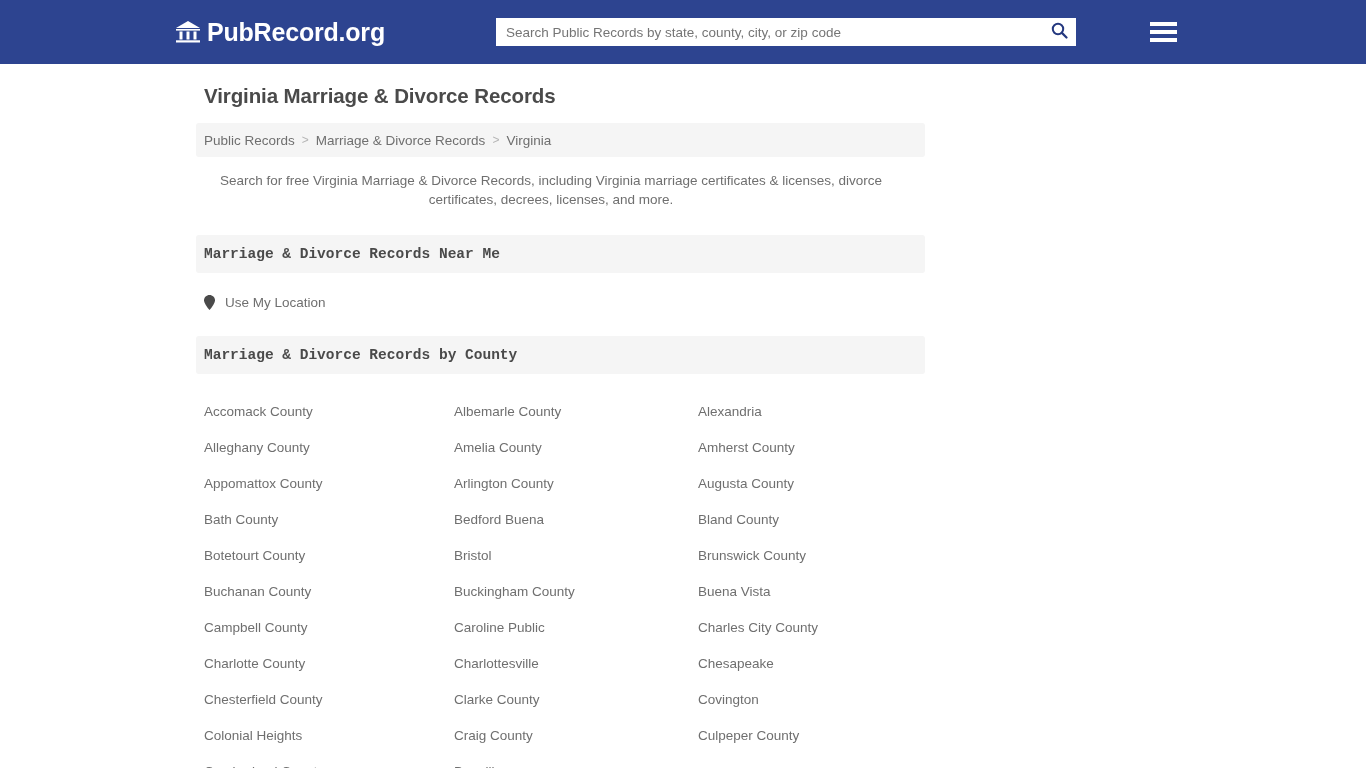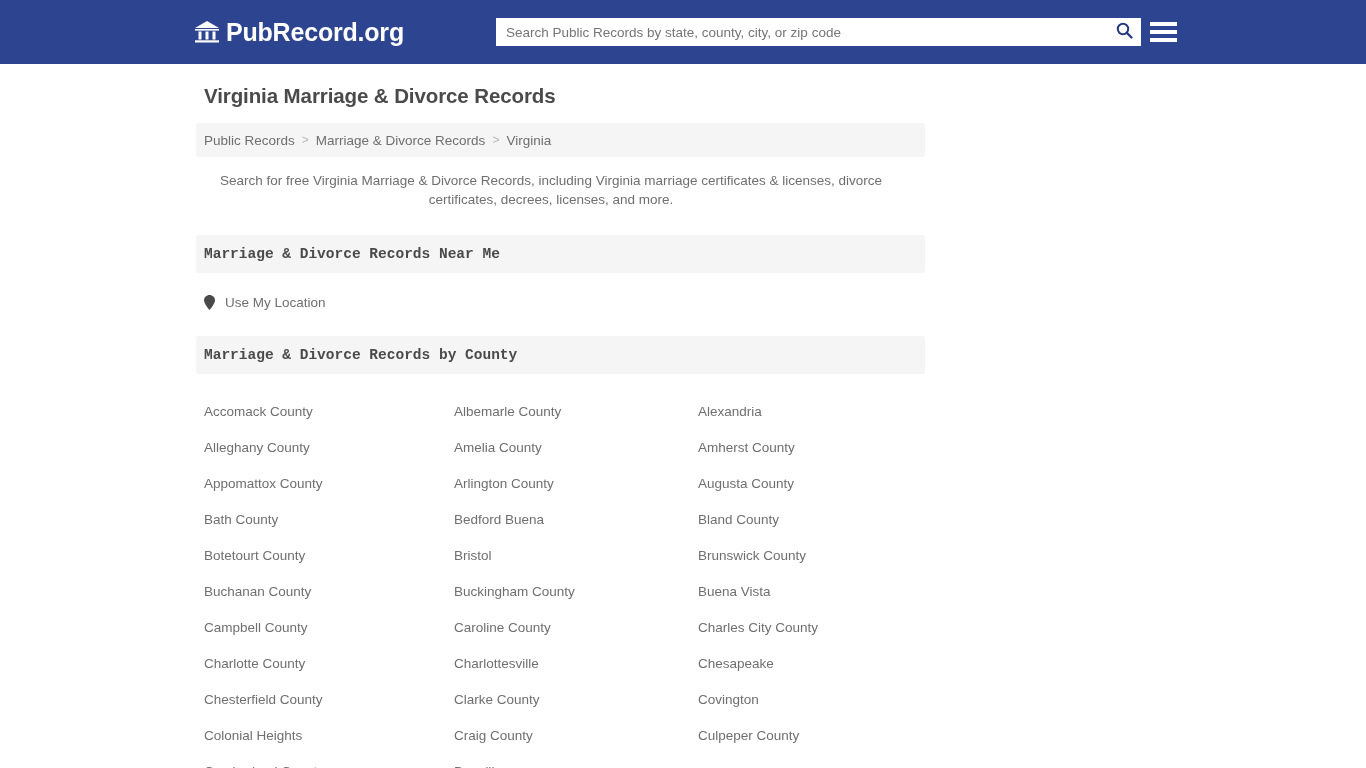--- a/index.html
+++ b/index.html
@@ -14,41 +14,41 @@
   
   .site-header {
     height: 64px;
     background: #2d4490;
     display: flex;
     align-items: center;
     position: relative;
   }
   .brand {
     position: absolute;
-    left: 194px;
+    left: 175px;
     display: flex;
     align-items: center;
     gap: 6px;
     text-decoration: none;
   }
   .brand-icon { display: block; width: 26px; height: 24px; }
   .brand-text {
     color: #ffffff;
     font-size: 25px;
     font-weight: bold;
     letter-spacing: -0.2px;
     line-height: 1;
     white-space: nowrap;
   }
 
   .search-wrap {
     position: absolute;
     left: 496px;
     top: 18px;
-    width: 645px;
+    width: 580px;
     height: 28px;
     background: #ffffff;
     display: flex;
     align-items: center;
   }
   .search-input {
     flex: 1;
     height: 100%;
     border: 0;
     outline: none;
@@ -257,21 +257,21 @@
         <a class="county-link" href="#">Bath County</a>
         <a class="county-link" href="#">Bedford Buena</a>
         <a class="county-link" href="#">Bland County</a>
         <a class="county-link" href="#">Botetourt County</a>
         <a class="county-link" href="#">Bristol</a>
         <a class="county-link" href="#">Brunswick County</a>
         <a class="county-link" href="#">Buchanan County</a>
         <a class="county-link" href="#">Buckingham County</a>
         <a class="county-link" href="#">Buena Vista</a>
         <a class="county-link" href="#">Campbell County</a>
-        <a class="county-link" href="#">Caroline County</a>
+        <a class="county-link" href="#">Caroline Public</a>
         <a class="county-link" href="#">Charles City County</a>
         <a class="county-link" href="#">Charlotte County</a>
         <a class="county-link" href="#">Charlottesville</a>
         <a class="county-link" href="#">Chesapeake</a>
         <a class="county-link" href="#">Chesterfield County</a>
         <a class="county-link" href="#">Clarke County</a>
         <a class="county-link" href="#">Covington</a>
         <a class="county-link" href="#">Colonial Heights</a>
         <a class="county-link" href="#">Craig County</a>
         <a class="county-link" href="#">Culpeper County</a>

